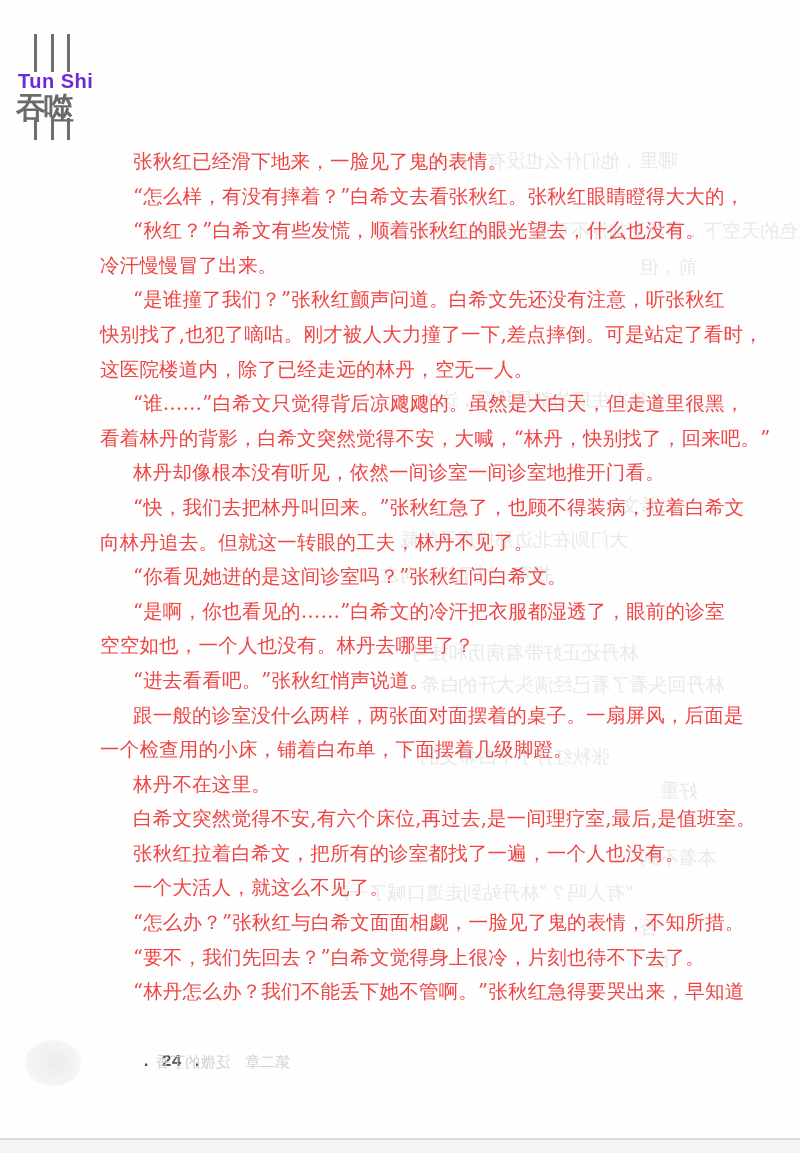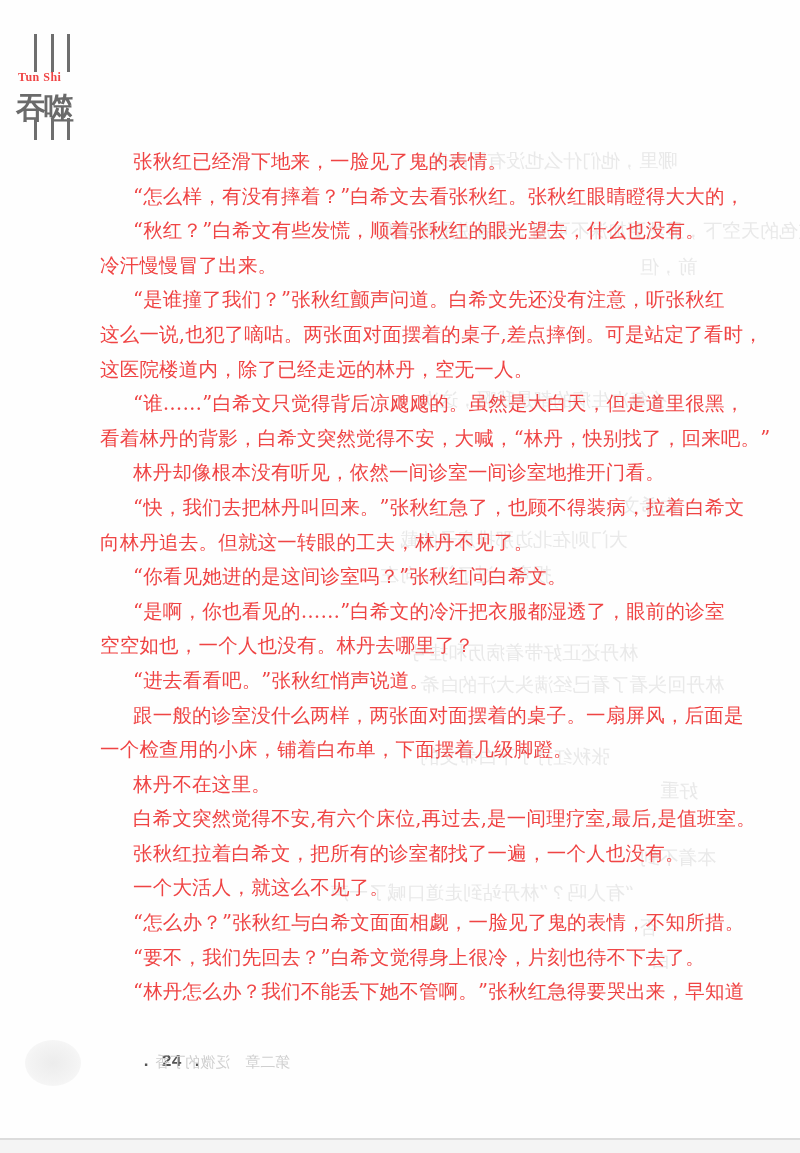--- a/index.html
+++ b/index.html
@@ -51,24 +51,24 @@
       background: #6e6e6e;
     }
     .logo .bars.top { top: 4px; height: 38px; }
     .logo .bars.top span { height: 38px; }
     .logo .bars.bottom { top: 88px; height: 22px; }
     .logo .bars.bottom span { height: 22px; }
     .logo .latin {
       position: absolute;
       left: 4px;
       top: 40px;
-      font-family: Liberation Serif, serif;
-      font-size: 12px;
+      font-family: Liberation Sans, sans-serif;
+      font-size: 20px;
       font-weight: bold;
-      color: #ef4444;
+      color: #6d28d9;
       letter-spacing: 0.5px;
       white-space: nowrap;
     }
     .logo .hanzi {
       position: absolute;
       left: 2px;
       top: 58px;
       font-family: "DejaVu Sans", sans-serif;
       font-size: 30px;
       font-weight: bold;
@@ -175,21 +175,21 @@
       <div class="ghost" style="left: 640px; top: 915px;">否</div>
       <div class="ghost" style="left: 650px; top: 948px;">白</div>
     </div>
 
   <div class="body-text" id="body-text">
       <div class="line indent">张秋红已经滑下地来，一脸见了鬼的表情。</div>
       <div class="line indent">“怎么样，有没有摔着？”白希文去看张秋红。张秋红眼睛瞪得大大的，</div>
       <div class="line indent">“秋红？”白希文有些发慌，顺着张秋红的眼光望去，什么也没有。</div>
       <div class="line">冷汗慢慢冒了出来。</div>
       <div class="line indent">“是谁撞了我们？”张秋红颤声问道。白希文先还没有注意，听张秋红</div>
-      <div class="line">这么一说,也犯了嘀咕。两张面对面摆着的桌子,差点摔倒。可是站定了看时，</div>
+      <div class="line">快别找了,也犯了嘀咕。刚才被人大力撞了一下,差点摔倒。可是站定了看时，</div>
       <div class="line">这医院楼道内，除了已经走远的林丹，空无一人。</div>
       <div class="line indent">“谁……”白希文只觉得背后凉飕飕的。虽然是大白天，但走道里很黑，</div>
       <div class="line">看着林丹的背影，白希文突然觉得不安，大喊，“林丹，快别找了，回来吧。”</div>
       <div class="line indent">林丹却像根本没有听见，依然一间诊室一间诊室地推开门看。</div>
       <div class="line indent">“快，我们去把林丹叫回来。”张秋红急了，也顾不得装病，拉着白希文</div>
       <div class="line">向林丹追去。但就这一转眼的工夫，林丹不见了。</div>
       <div class="line indent">“你看见她进的是这间诊室吗？”张秋红问白希文。</div>
       <div class="line indent">“是啊，你也看见的……”白希文的冷汗把衣服都湿透了，眼前的诊室</div>
       <div class="line">空空如也，一个人也没有。林丹去哪里了？</div>
       <div class="line indent">“进去看看吧。”张秋红悄声说道。</div>

